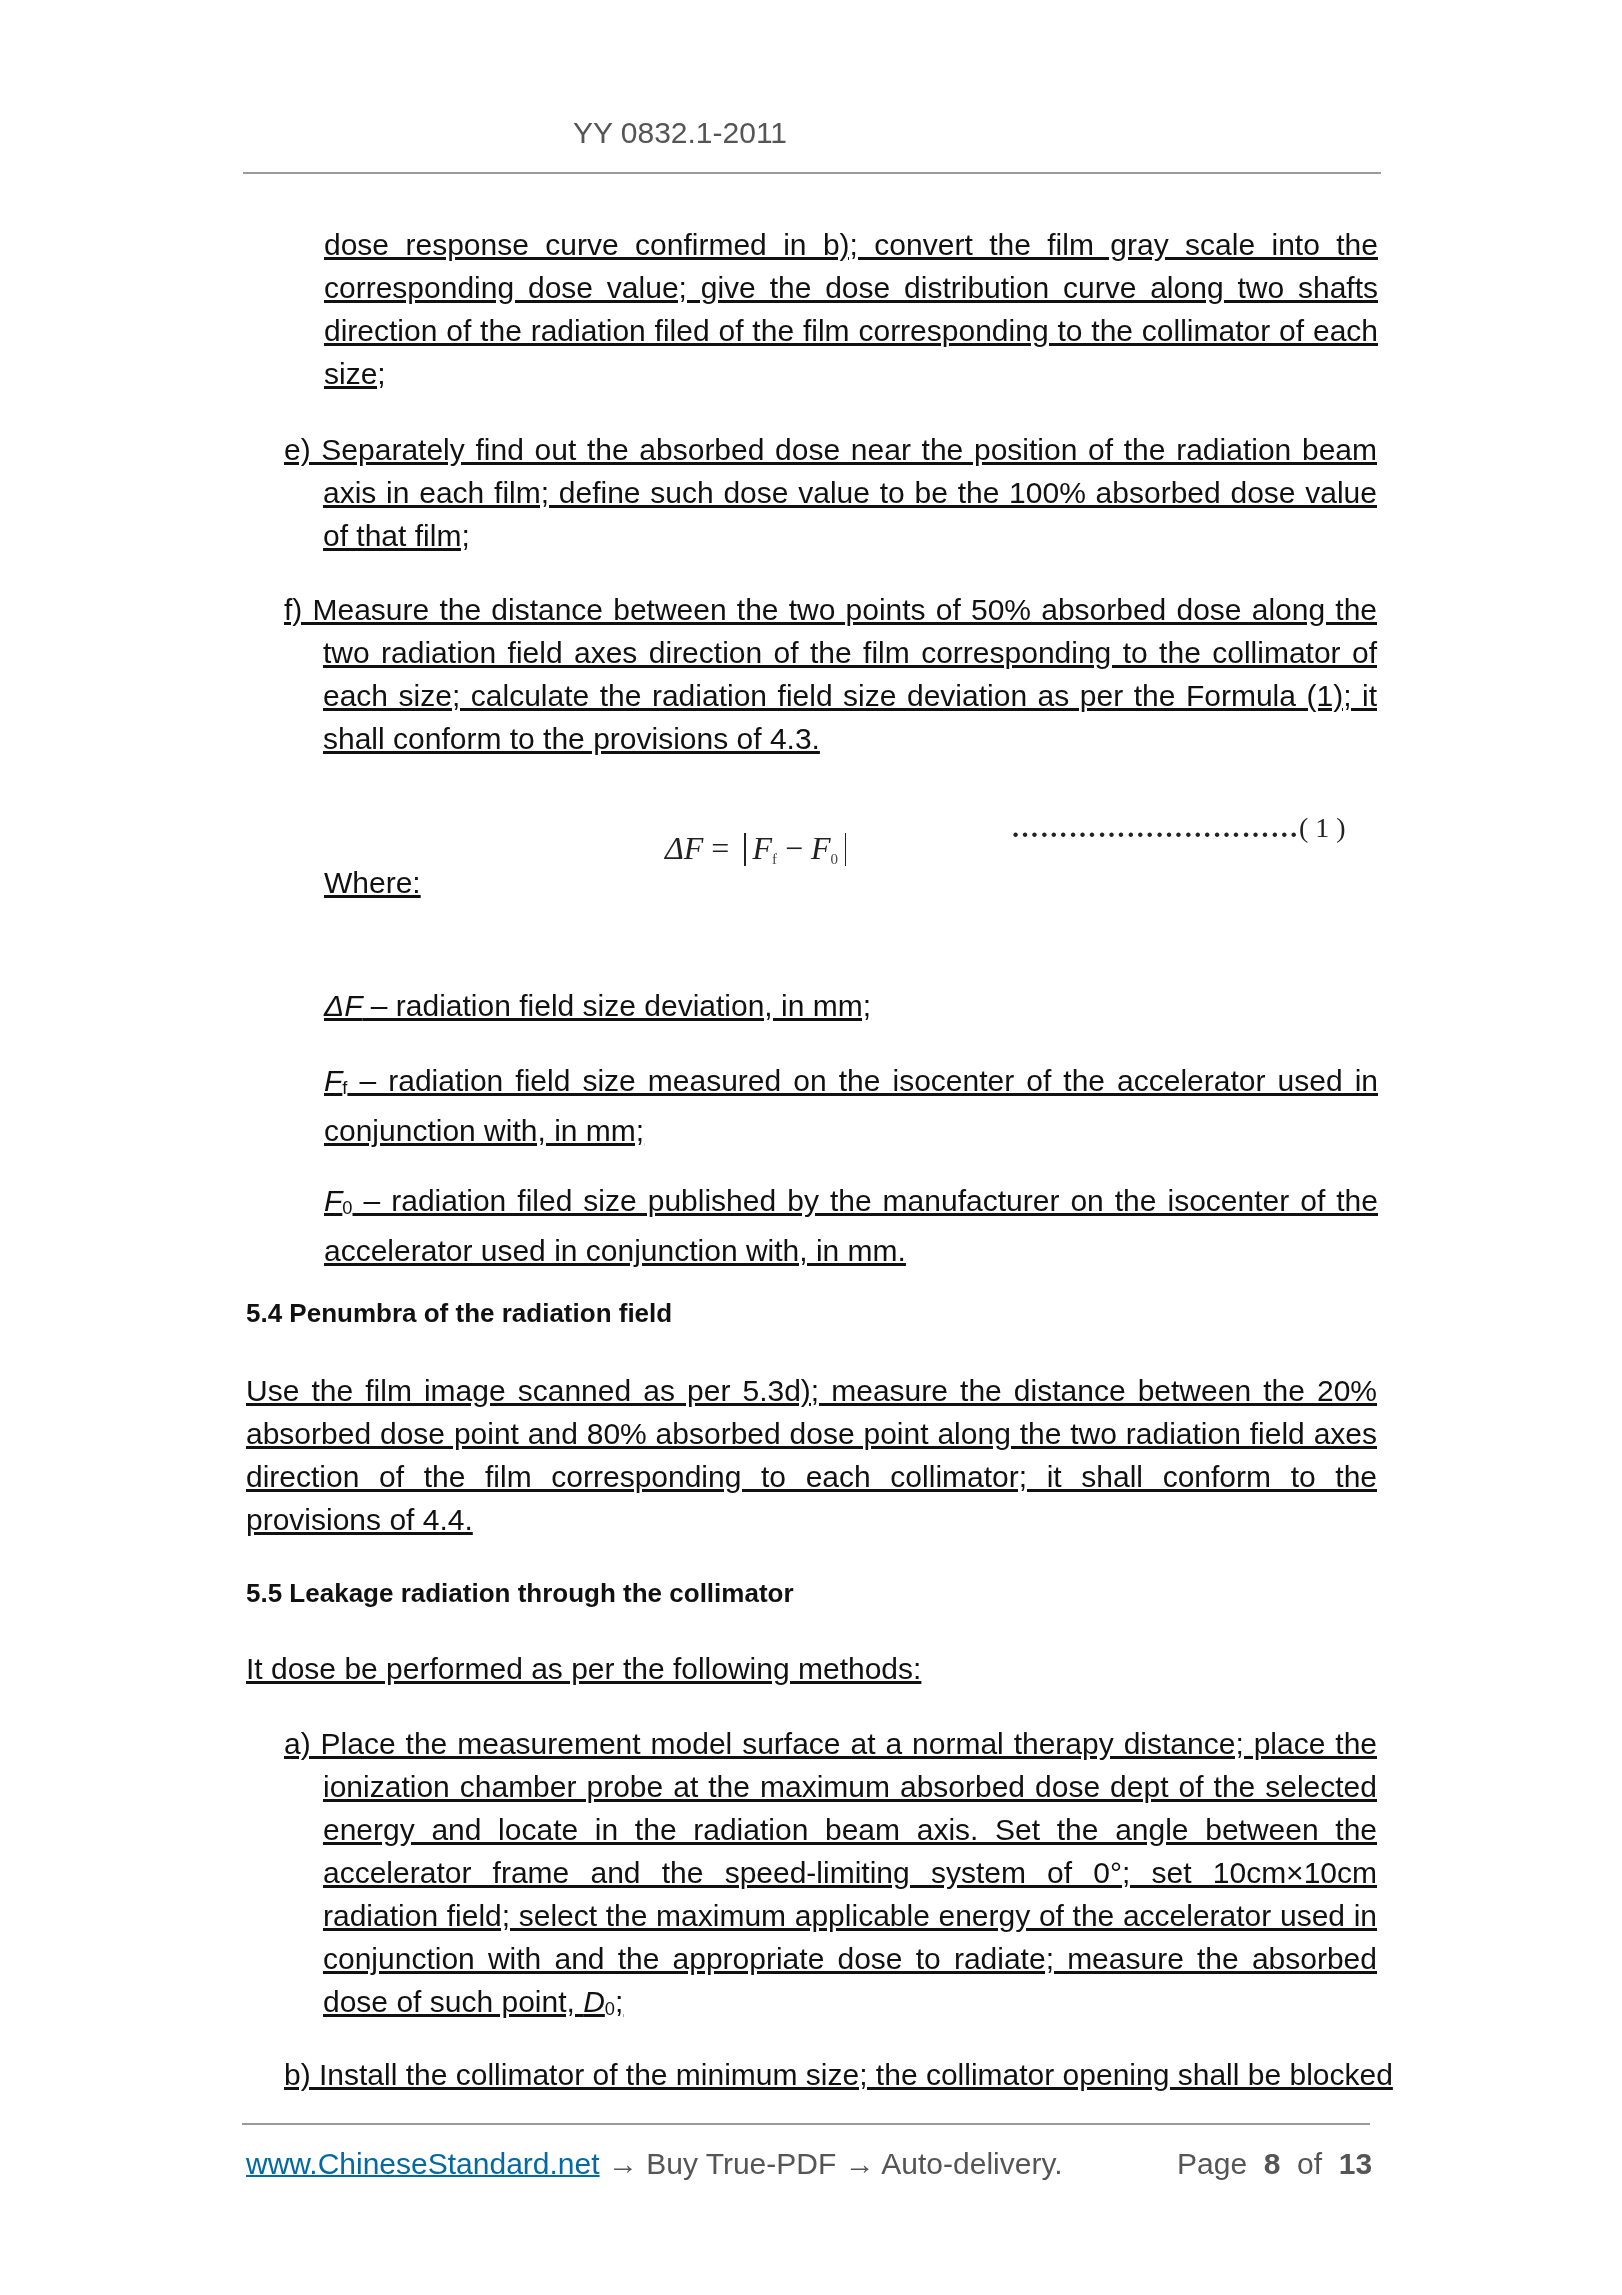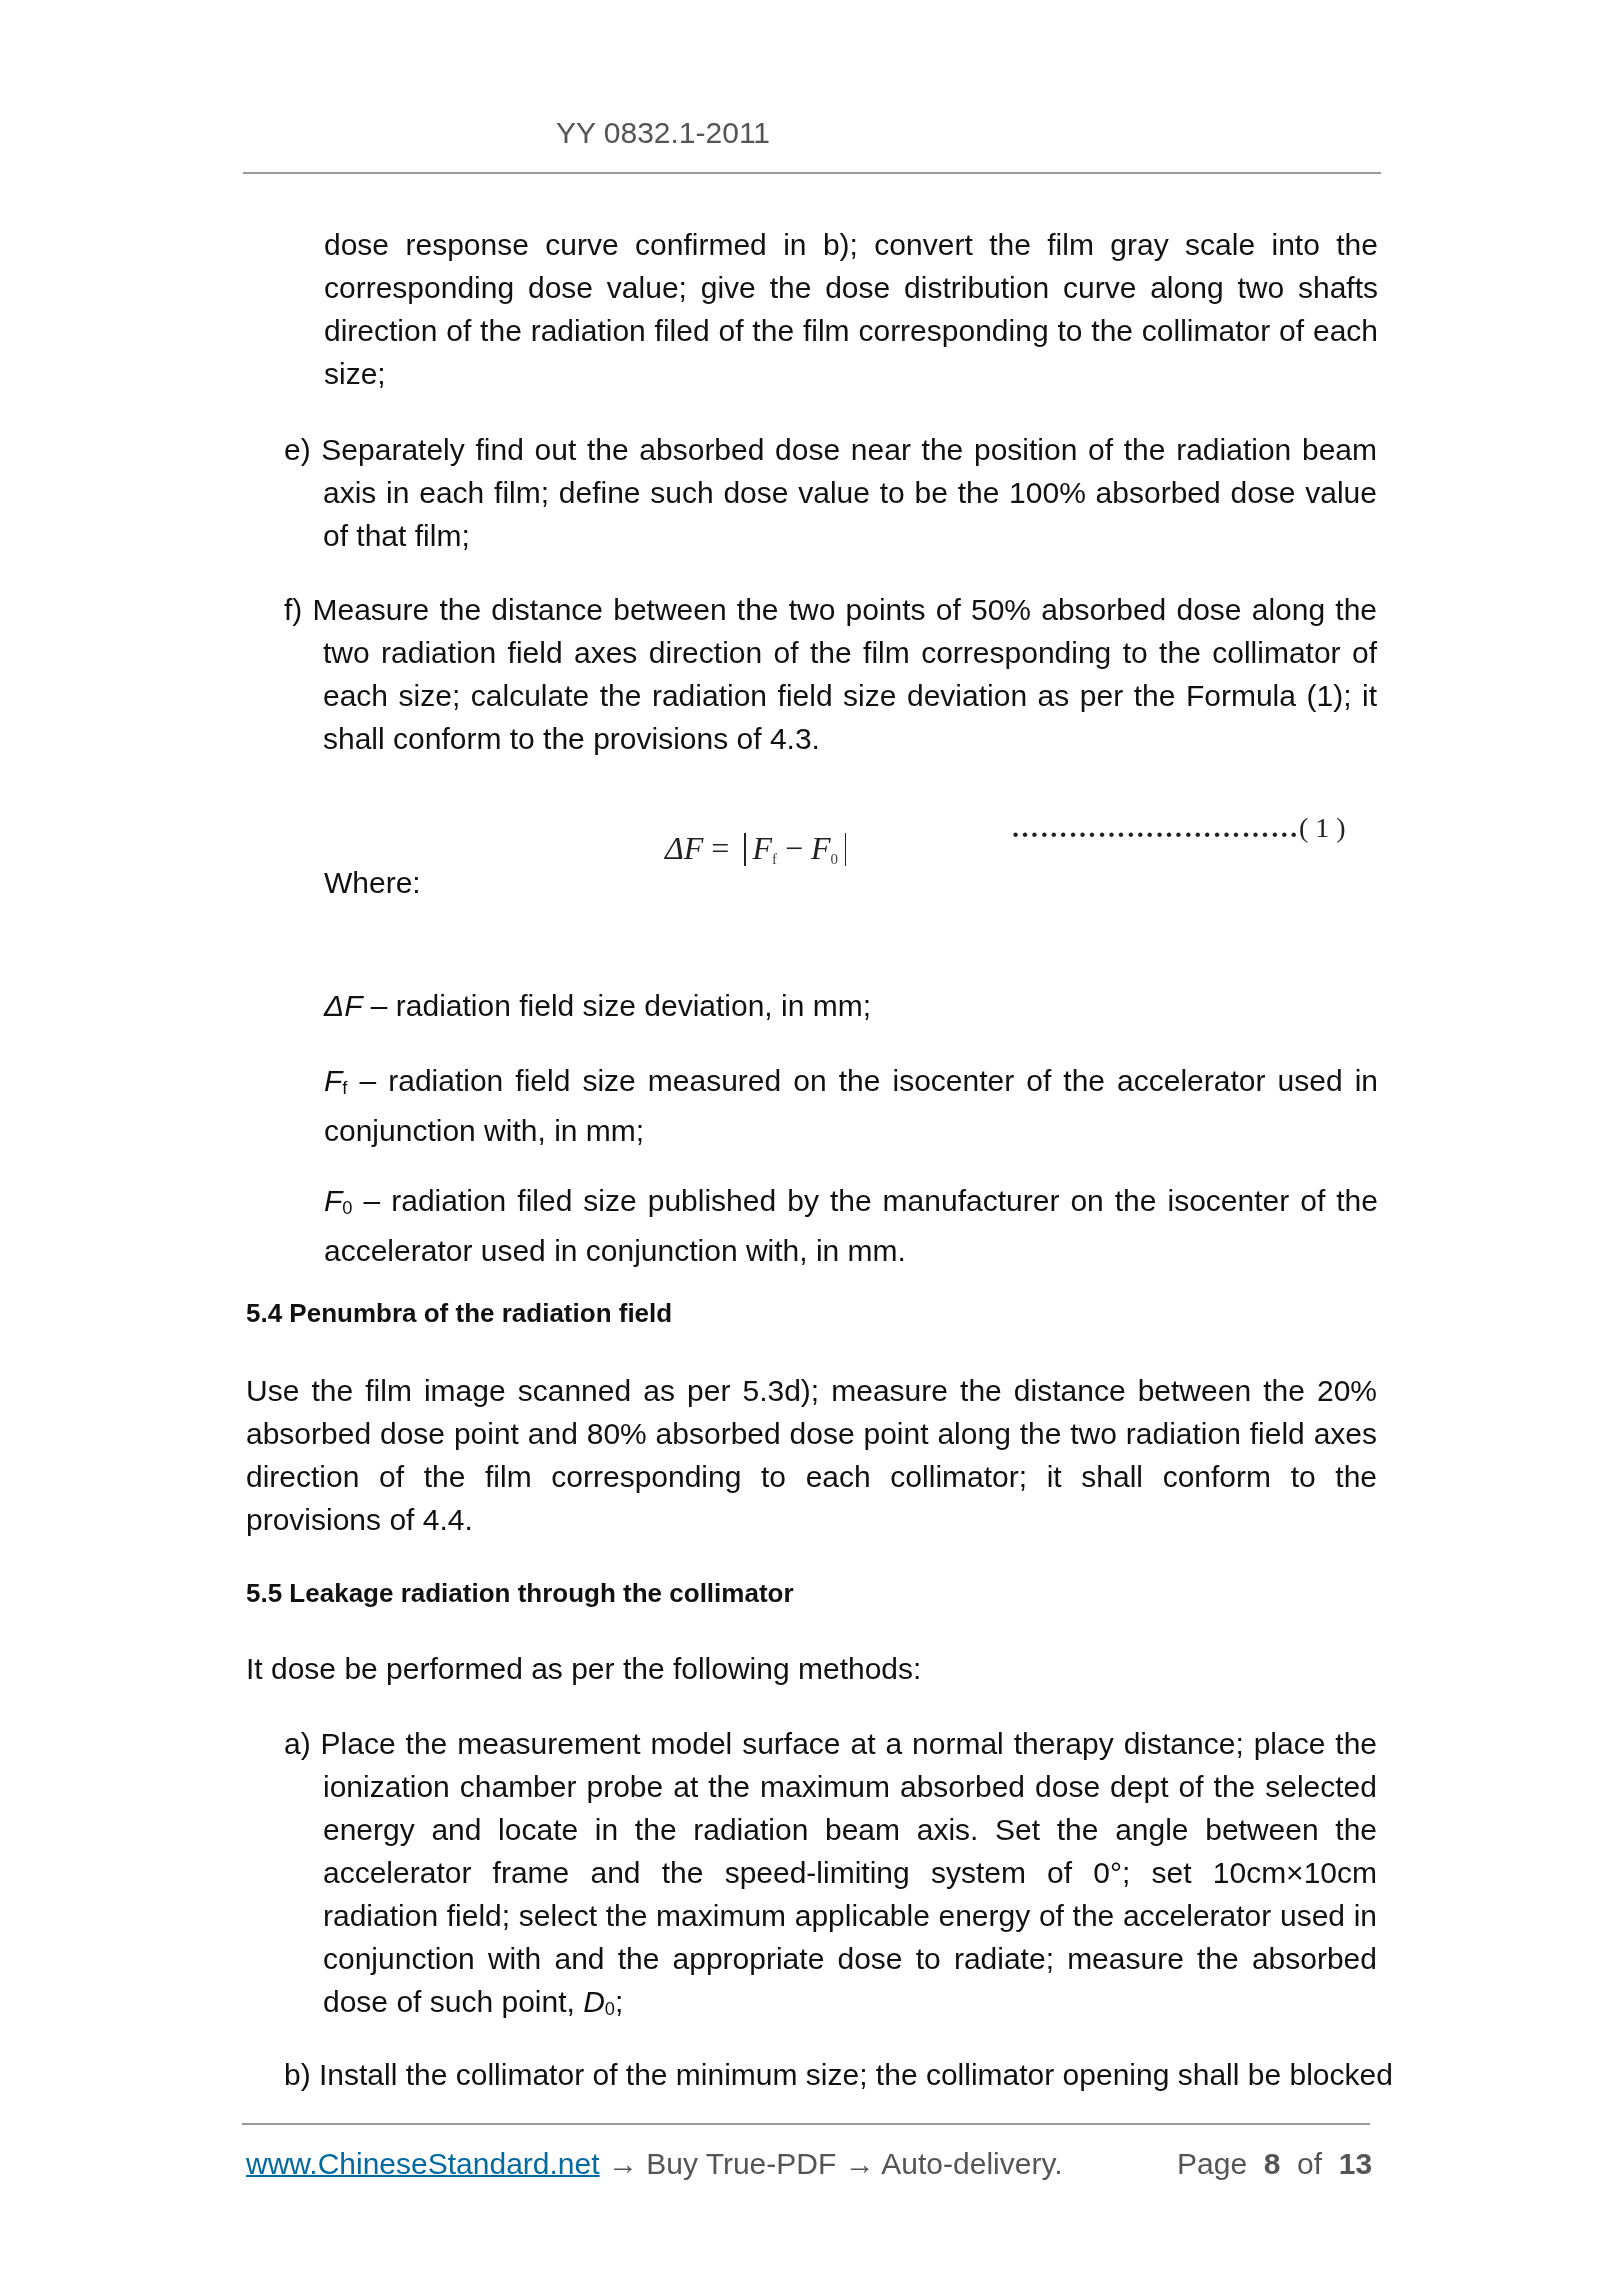--- a/index.html
+++ b/index.html
@@ -1,24 +1,24 @@
 <!DOCTYPE html>
 <html style="font-size:13.3px"><head>
 <meta charset="utf-8">
 <style>
   html, body { margin: 0; padding: 0; background: #ffffff; }
   body { width: 1623px; height: 2295px; position: relative; overflow: hidden;
          font-family: "Liberation Sans", sans-serif; color: #111111; }
   .abs { position: absolute; }
   .header-title { top: 113px; left: 0; width: 1326px; text-align: center;
-                  font-size: 30px; line-height: 40px; color: #555555; }
+                  font-size: 30px; line-height: 40px; color: #555555; padding-left: 17px; }
   .rule { height: 0; border-top: 2.5px solid #9a9a9a; }
   .header-rule { top: 172px; left: 243px; width: 1138px; }
   .footer-rule { top: 2123px; left: 242px; width: 1128px; }
-  .para { font-size: 30px; line-height: 43px; text-align: justify; text-align-last: left; }
+  .para { font-size: 30px; line-height: 43px; text-align: justify; text-align-last: left; text-decoration: underline; }
   .indent-block { left: 324px; width: 1054px; }
   .list-block { left: 284px; width: 1093px; padding-left: 39px; text-indent: -39px; box-sizing: border-box; }
   .body-block { left: 246px; width: 1131px; }
   .heading { font-size: 26px; line-height: 43px; font-weight: bold; }
   .formula { top: 807px; left: 665px; font-family: "Liberation Serif", "DejaVu Serif", serif;
              font-size: 32px; line-height: 42px; color: #222; margin-top: 20px; }
   .formula i { font-style: italic; }
   .formula sub { font-size: 15px; vertical-align: -5px; color: #444; font-style: normal; }
   .formula .bar { display: inline-block; width: 1.7px; height: 33px; background: #222; vertical-align: -6.7px; margin: 0 6.7px; }
   .eqnum { top: 807px; left: 1011px; width: 360px; font-family: "Liberation Serif", "DejaVu Serif", serif;

